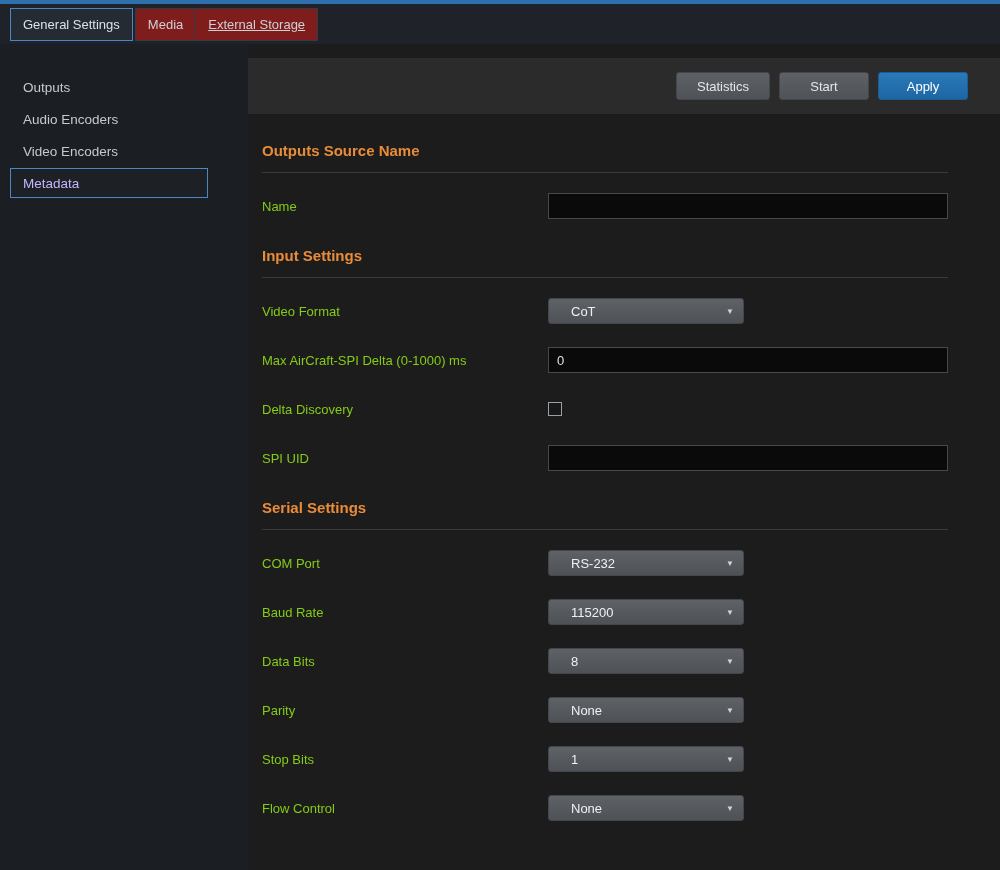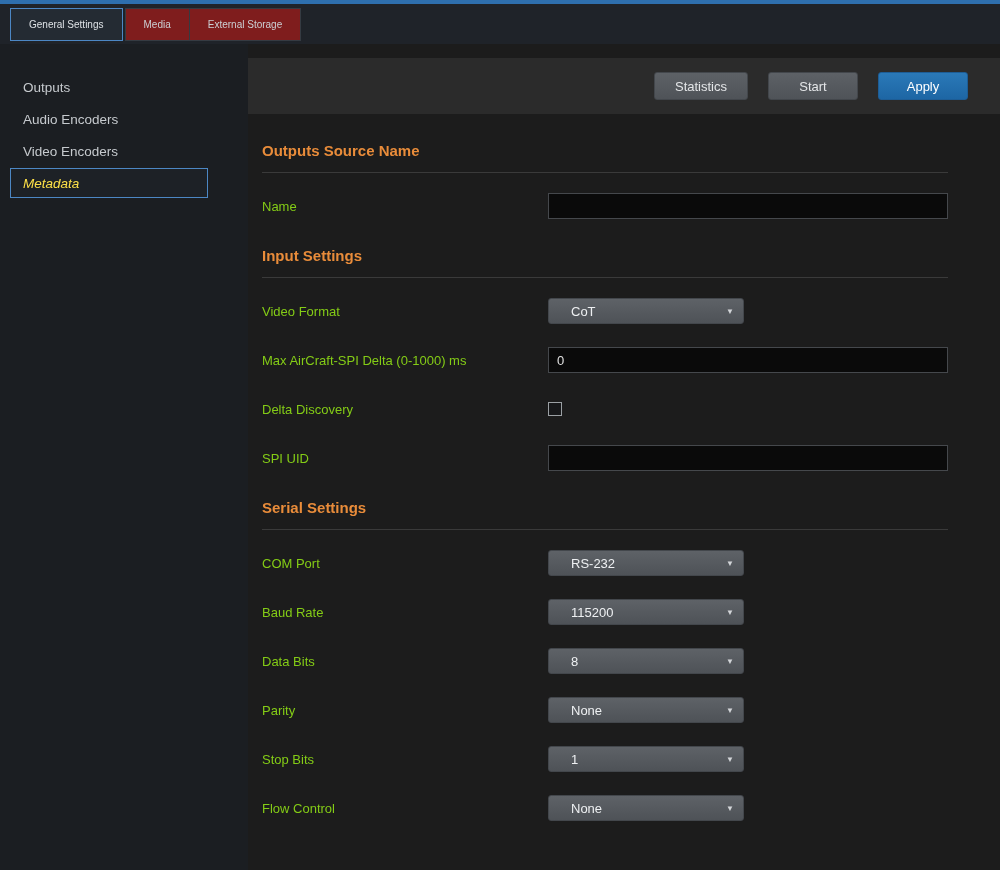--- a/index.html
+++ b/index.html
@@ -14,38 +14,38 @@
   .topbar {
     height:44px;
     background:#1f2329;
     border-top:4px solid #2e6fae;
     display:flex;
     align-items:center;
   }
   .tabs { display:flex; align-items:stretch; margin-left:10px; height:33px; }
   .tab {
     display:flex; align-items:center;
-    padding:0 18px;
-    font-size:10px;
+    padding:0 12px;
+    font-size:13px;
     color:#ccd0d4;
     cursor:pointer;
     white-space:nowrap;
   }
   .tab.active {
     border:1px solid #4c87c4;
     background:#242b33;
     color:#dde1e5;
   }
   .tab-group {
     display:flex;
     margin-left:2px;
     border:1px solid #353b42;
     background:#7f1d1d;
   }
-  .tab-group .tab + .tab { border-left:1px solid #353b42; }
+  .tab-group .tab + .tab { border-left:1px solid #353b42;text-decoration:underline; }
 
   
   .page { display:flex; height:826px; }
 
   .sidebar {
     width:248px;
     background:#1b1e22;
     padding-top:26px;
     flex-shrink:0;
   }
@@ -55,35 +55,34 @@
     margin:2px 40px 2px 10px;
     padding-left:12px;
     font-size:13.5px;
     color:#c6cace;
     border:1px solid transparent;
     cursor:pointer;
   }
   .side-item.selected {
     border-color:#4c87c4;
     background:#1d2126;
-    color:#fde047;
-    font-style:italic;
+    color:#c4b5fd;
   }
 
   .content { flex:1; background:#1c1c1c; }
 
   
   .toolbar {
     margin-top:14px;
     height:56px;
     background:#2b2b2b;
     display:flex;
     align-items:center;
     justify-content:flex-end;
-    gap:20px;
+    gap:9px;
     padding-right:32px;
   }
   .btn {
     height:28px;
     min-width:90px;
     padding:0 20px;
     font-size:13px;
     font-family:inherit;
     color:#e4e6e8;
     background:linear-gradient(#5d6166,#4f5358);

